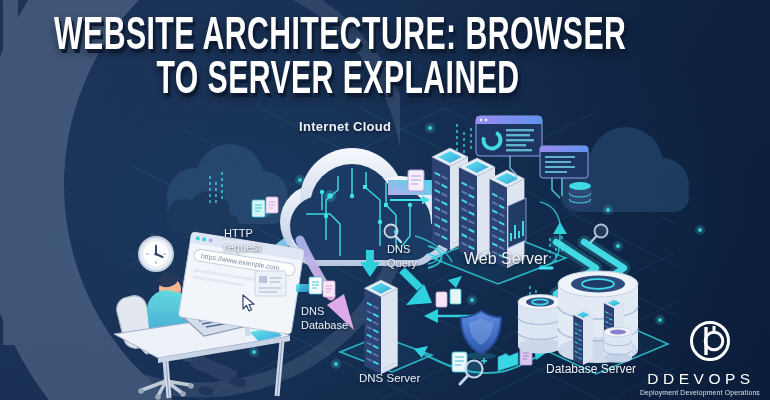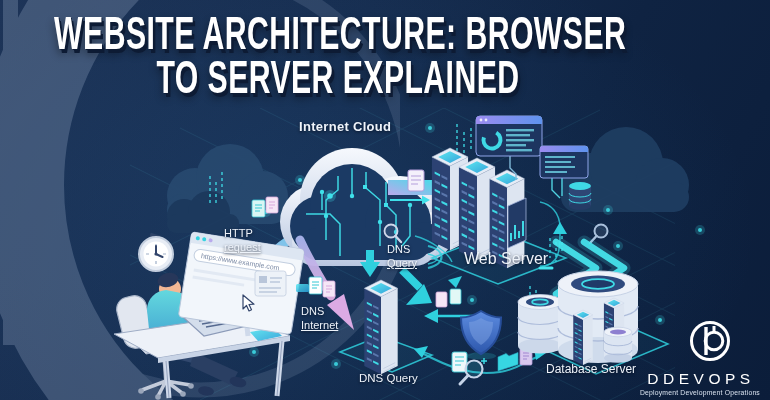--- a/index.html
+++ b/index.html
@@ -13,21 +13,21 @@
   #scene{position:absolute;left:0;top:0;}
   .title-wrap{position:absolute;left:0;top:12px;width:676px;text-align:center;z-index:5;}
   .title-line{
     display:block;color:#ffffff;font-weight:bold;font-size:36px;line-height:44px;
     letter-spacing:0.5px;transform:scale(0.84,1.26);transform-origin:50% 50%;
     text-shadow:3px 3px 0 #0d1b34,1px 1px 0 #0d1b34,0 4px 8px rgba(0,0,0,.45);
     white-space:nowrap;
   }
   .lbl{position:absolute;color:#eef3fa;font-size:11px;line-height:1.25;z-index:6;
        text-shadow:0 1px 3px rgba(4,12,28,.75);}
-  .lbl .l2{display:block;text-decoration:underline;}
+  .lbl .l2{display:block;}
   .lbl-cloud{left:299px;top:119px;font-size:13px;font-weight:600;letter-spacing:.3px;}
   .lbl-http{left:224px;top:227px;}
   .lbl-dnsq{left:387px;top:243px;}
   .lbl-dnsr{left:301px;top:305px;}
   .lbl-web{left:464px;top:249px;font-size:16px;}
   .lbl-dns{left:359px;top:371px;font-size:11.5px;}
   .lbl-db{left:546px;top:362px;font-size:12px;}
   .brand{position:absolute;right:10px;bottom:4px;width:120px;text-align:center;z-index:6;}
   .brand-name{color:#ffffff;font-size:15.5px;font-weight:400;letter-spacing:4.5px;
               margin:2px 0 1px 2px;white-space:nowrap;}
@@ -466,24 +466,24 @@
 <div class="lbl lbl-http">
   <span>HTTP</span>
   <span class="l2">request</span>
 </div>
 <div class="lbl lbl-dnsq">
   <span>DNS</span>
   <span class="l2">Query</span>
 </div>
 <div class="lbl lbl-dnsr">
   <span>DNS</span>
-  <span class="l2">Internet</span>
+  <span class="l2">Database</span>
 </div>
 <div class="lbl lbl-web">Web Server</div>
-<div class="lbl lbl-dns">DNS Query</div>
+<div class="lbl lbl-dns">DNS Server</div>
 <div class="lbl lbl-db">Database Server</div>
 
 <div class="brand">
   <div class="brand-name">DDEVOPS</div>
   <div class="brand-tag">Deployment Development Operations</div>
 </div>
 
 </div>
 
 </body></html>

